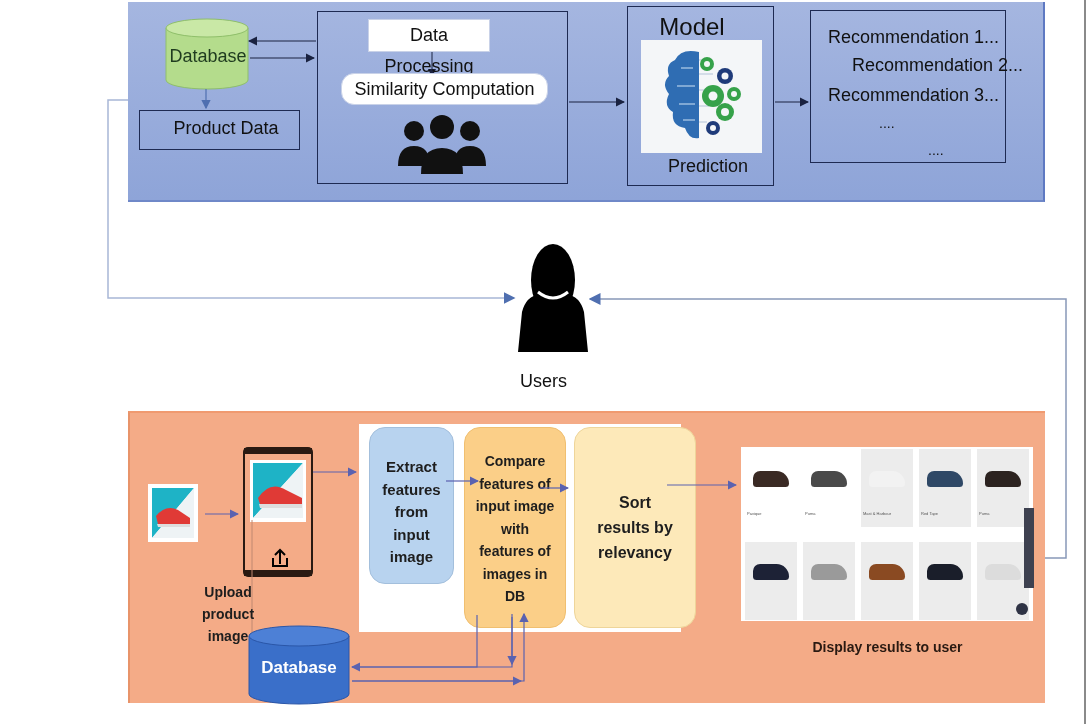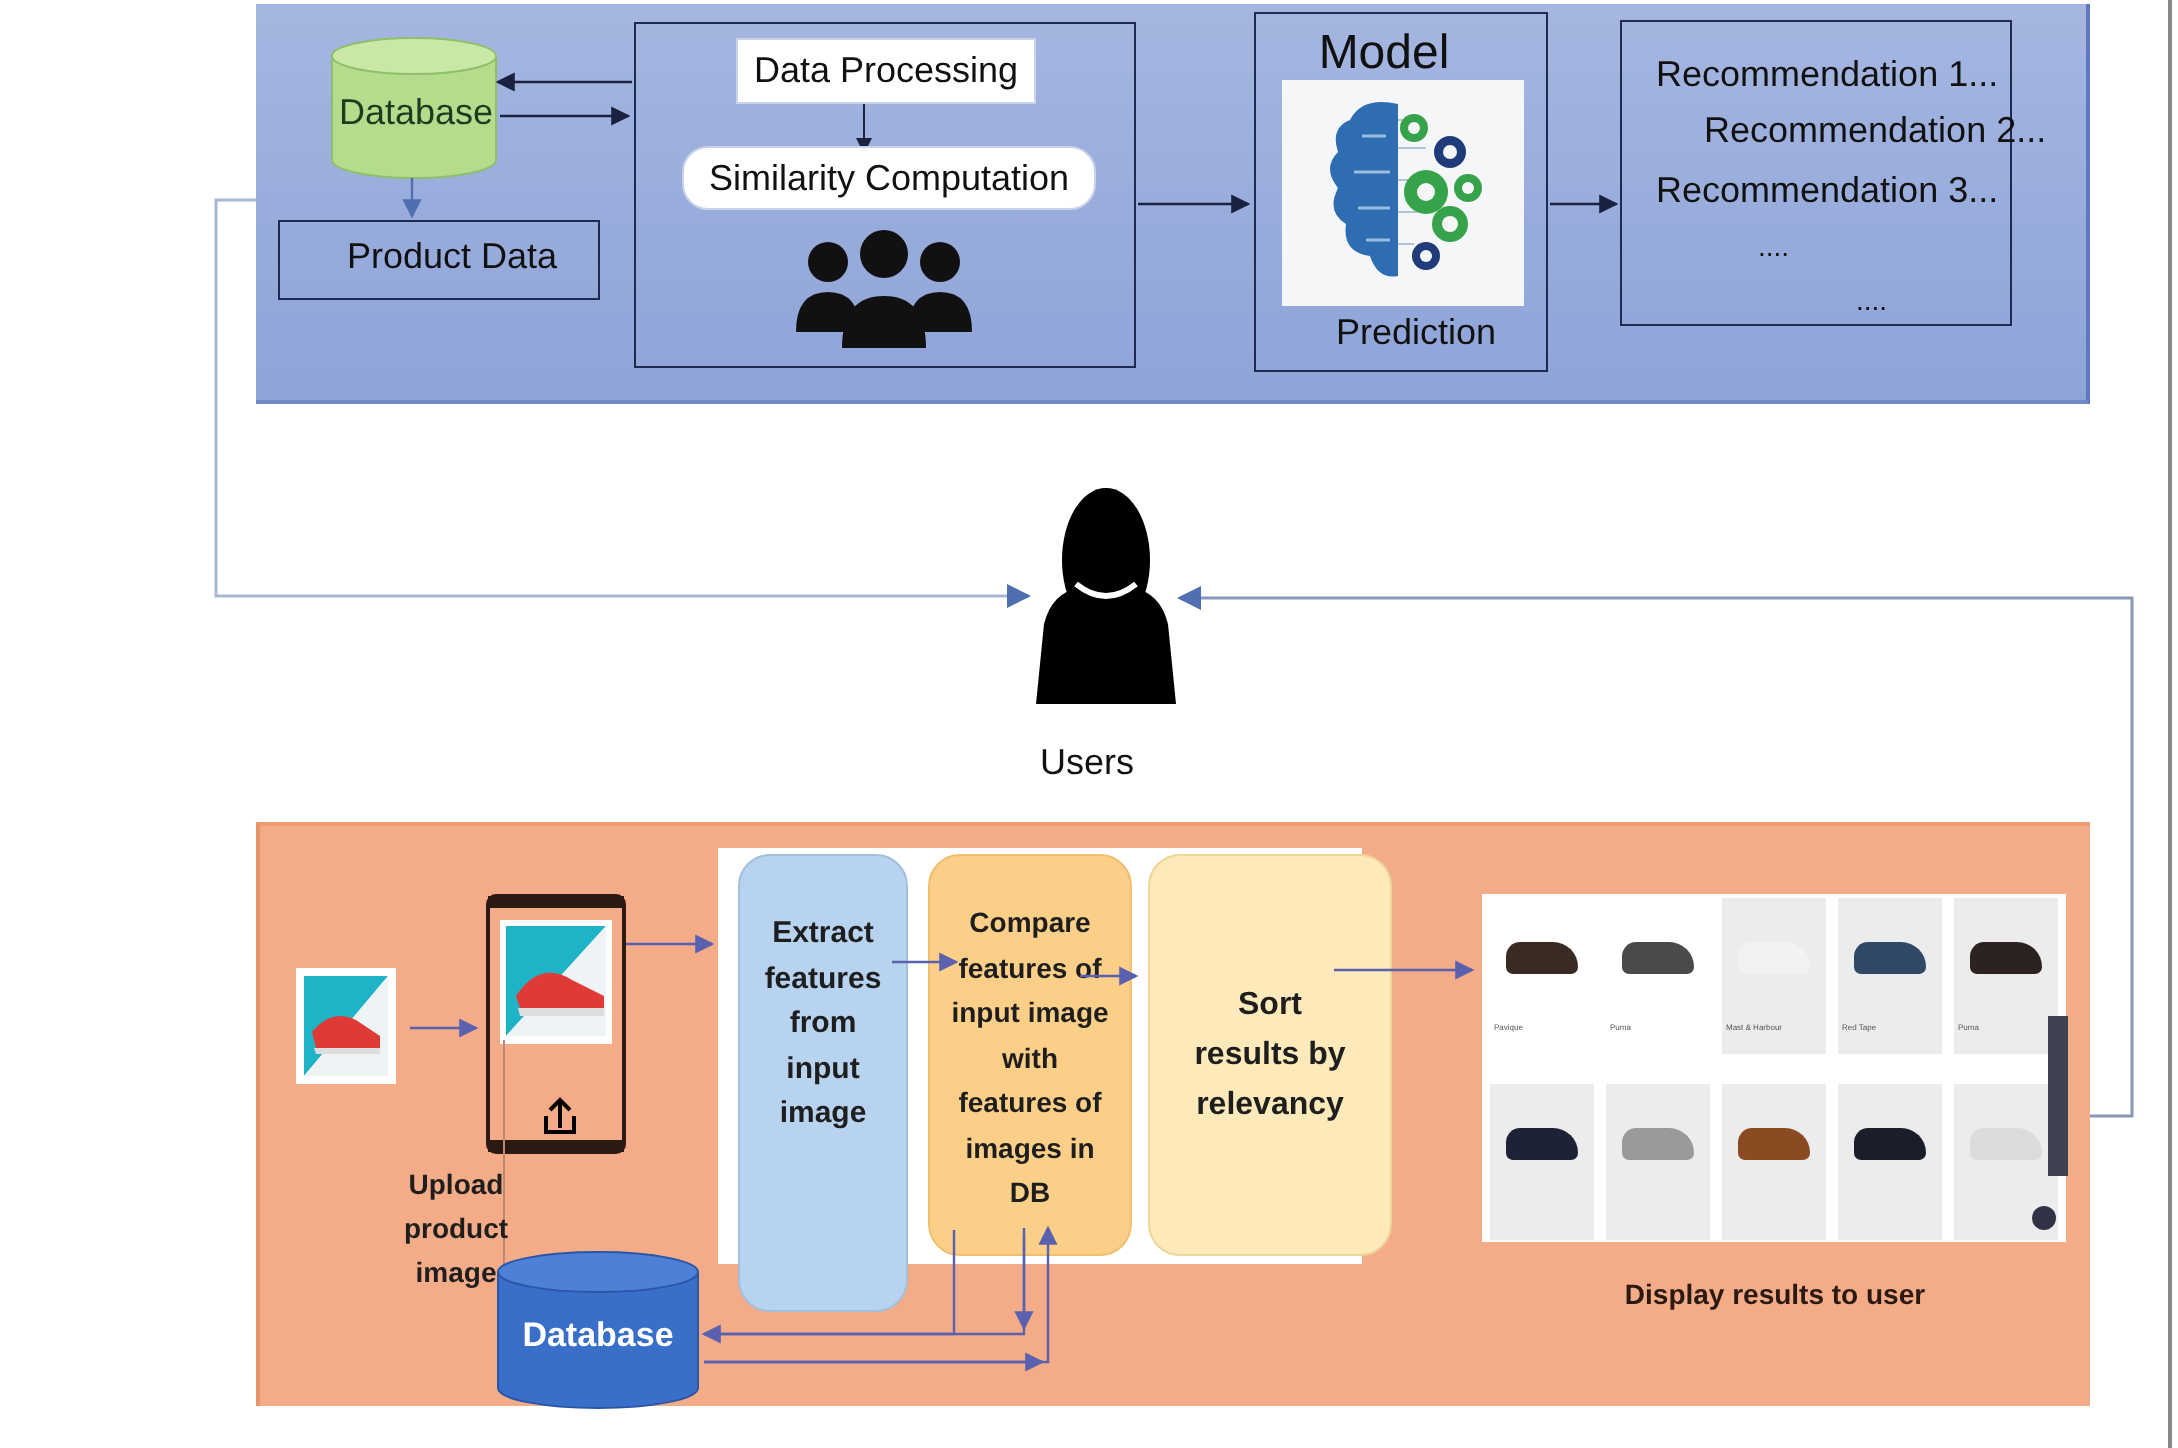--- a/index.html
+++ b/index.html
@@ -8,35 +8,35 @@
   
   #right-edge{left:1084px;top:0;width:2px;height:724px;background:#8a8a8a;}
   
   #top-panel{left:128px;top:2px;width:917px;height:200px;background:linear-gradient(180deg,#a5b6e0 0%,#8ea4d8 100%);border-right:2px solid #5e79c2;border-bottom:2px solid #6f88c8;box-sizing:border-box;}
   #db-top-label{left:168px;top:46px;width:80px;text-align:center;font-size:18px;color:#1f3b1f;}
   .box-outline{position:absolute;border:1.5px solid #1e2a52;box-sizing:border-box;}
   #product-data-box{left:139px;top:110px;width:161px;height:40px;}
   #product-data-label{left:139px;top:118px;width:174px;text-align:center;font-size:18px;color:#111;}
   #proc-box{left:317px;top:11px;width:251px;height:173px;}
   .white-lbl{position:absolute;background:#ffffff;border:1px solid #c9d2e8;font-size:18px;color:#111;text-align:center;box-sizing:border-box;}
-  #data-proc{left:368px;top:19px;width:150px;height:33px;line-height:31px;}
+  #data-proc{left:368px;top:19px;width:122px;height:33px;line-height:31px;}
   #sim-comp{left:341px;top:73px;width:207px;height:32px;line-height:30px;border-radius:13px;}
   #model-box{left:627px;top:6px;width:147px;height:180px;}
   #model-label{left:627px;top:13px;width:130px;text-align:center;font-size:24px;color:#111;}
   #model-img{left:641px;top:40px;width:121px;height:113px;background:#f4f6f8;}
   #prediction-label{left:627px;top:156px;width:162px;text-align:center;font-size:18px;color:#111;}
   #rec-box{left:810px;top:10px;width:196px;height:153px;}
   .rec-line{position:absolute;font-size:18px;color:#111;white-space:nowrap;}
   
   #users-label{left:520px;top:371px;width:64px;text-align:left;font-size:18px;color:#111;}
   
   #bottom-panel{left:128px;top:411px;width:917px;height:292px;background:#f4ab87;border-left:2px solid #e8946a;border-top:2px solid #f09a70;box-sizing:border-box;}
   #process-frame{left:359px;top:424px;width:322px;height:208px;background:#ffffff;}
   .stage{position:absolute;border-radius:16px;box-sizing:border-box;display:flex;align-items:flex-start;justify-content:center;text-align:center;font-weight:bold;color:#1e1e1e;}
-  #stage-extract{left:369px;top:427px;width:85px;height:229px;background:#b8d3ef;border:1px solid #a3bfdc;font-size:15px;line-height:22.5px;padding-top:28px;}
+  #stage-extract{left:369px;top:427px;width:85px;height:157px;background:#b8d3ef;border:1px solid #a3bfdc;font-size:15px;line-height:22.5px;padding-top:28px;}
   #stage-compare{left:464px;top:427px;width:102px;height:201px;background:#fbcf88;border:1px solid #f0bf70;font-size:14px;line-height:22.5px;padding-top:22px;}
   #stage-sort{left:574px;top:427px;width:122px;height:201px;background:#fde9b9;border:1px solid #eed59a;font-size:16px;line-height:25px;padding-top:62px;}
   #upload-label{left:198px;top:581px;width:60px;text-align:center;font-weight:bold;font-size:14px;line-height:22px;color:#1e1e1e;}
   #db-bottom-label{left:249px;top:658px;width:100px;text-align:center;font-weight:bold;font-size:17px;color:#ffffff;}
   #display-label{left:770px;top:639px;width:235px;text-align:center;font-weight:bold;font-size:14px;color:#2a1a12;}
   #results-grid{left:741px;top:447px;width:292px;height:174px;background:#ffffff;}
   .prod{position:absolute;width:52px;height:78px;background:#ececec;}
   .prod-caption{position:absolute;font-size:4px;color:#555;line-height:5px;width:52px;}
   #side-tab{left:1024px;top:508px;width:10px;height:80px;background:#3e4150;}
   #fab{left:1016px;top:603px;width:12px;height:12px;border-radius:50%;background:#2f3345;}

